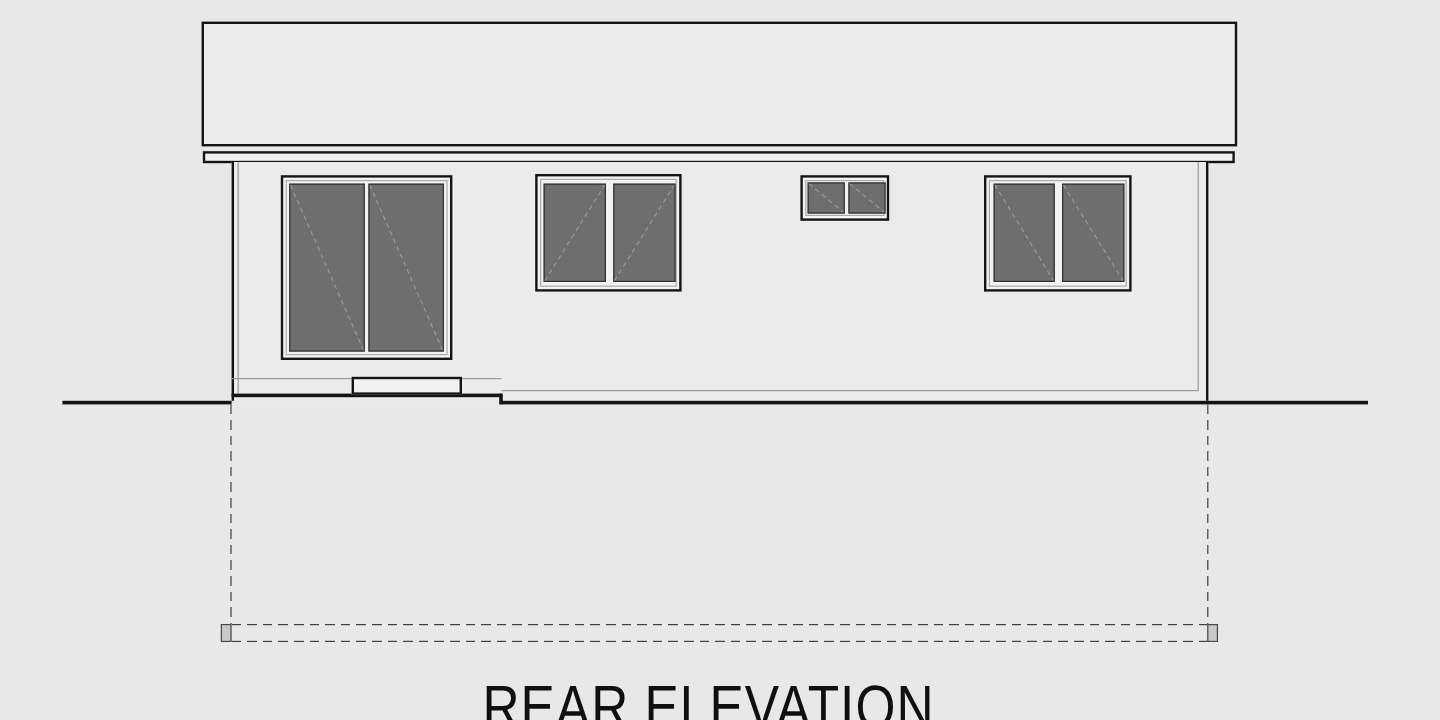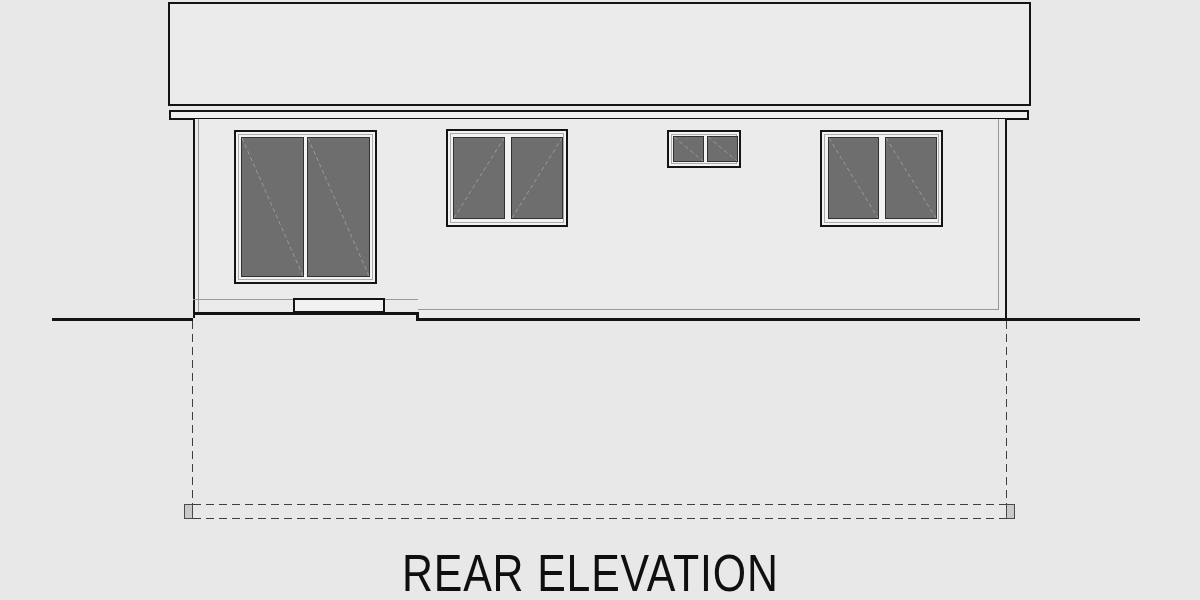--- a/index.html
+++ b/index.html
@@ -3,21 +3,21 @@
 <meta charset="utf-8">
 <style>
   :root{
     --background:#e8e8e8; --surface:#ebebeb; --frame:#f2f2f2; --glass:#6e6e6e;
     --line_dark:#141414; --line_gray:#999999; --diagonal:#9a9a9a; --dash:#3f3f3f;
   }
   *{margin:0;padding:0;box-sizing:border-box;}
   html,body{width:1200px;height:600px;}
   body{background:var(--background);font-family:"Liberation Sans",sans-serif;position:relative;overflow:hidden;}
   .abs{position:absolute;}
-  .stage{position:absolute;left:0;top:0;width:1200px;height:508px;}
+  .stage{position:absolute;left:0;top:16px;width:1200px;height:508px;}
   .roof{background:var(--surface);border:2px solid var(--line_dark);}
   .fascia{background:#efefef;border:2px solid var(--line_dark);}
   .wall{background:var(--surface);border-left:2px solid var(--line_dark);border-right:2px solid var(--line_dark);}
   .trim{background:var(--line_gray);width:1px;}
   .opening{background:var(--frame);border:2px solid var(--line_dark);}
   .opening::before{content:"";position:absolute;inset:2px;border:1px solid #ababab;}
   .glass{background:var(--glass);border:1px solid #313131;}
   .glass svg{position:absolute;inset:0;width:100%;height:100%;display:block;}
   .hline-dark{background:var(--line_dark);}
   .hline-gray{background:var(--line_gray);}

